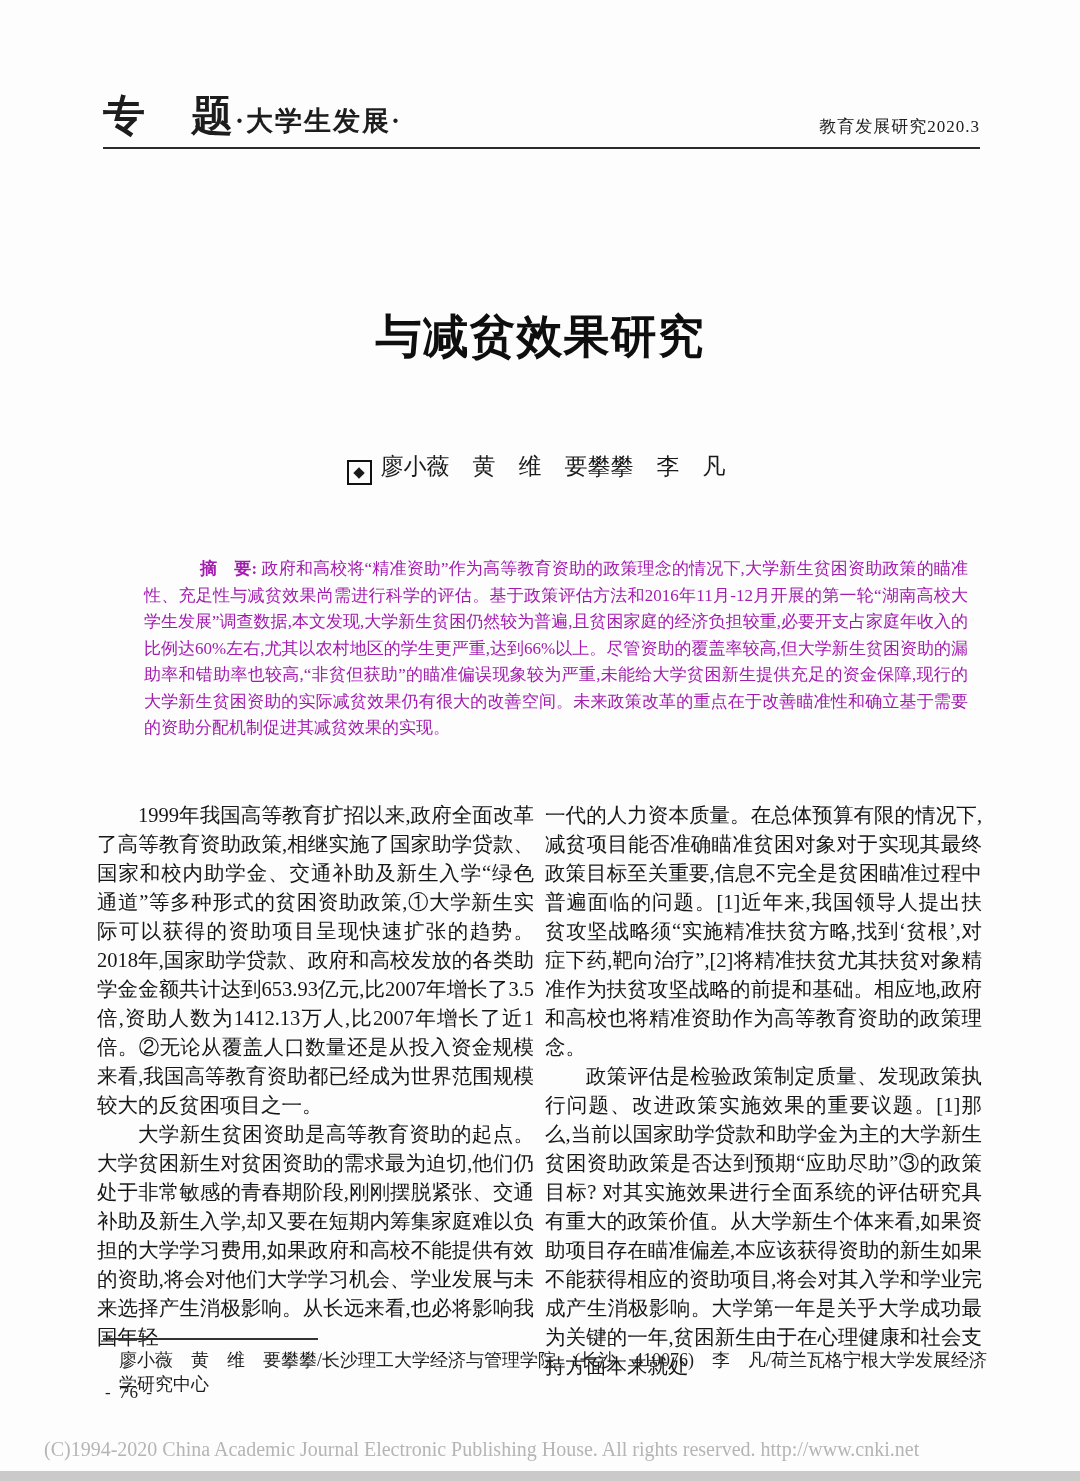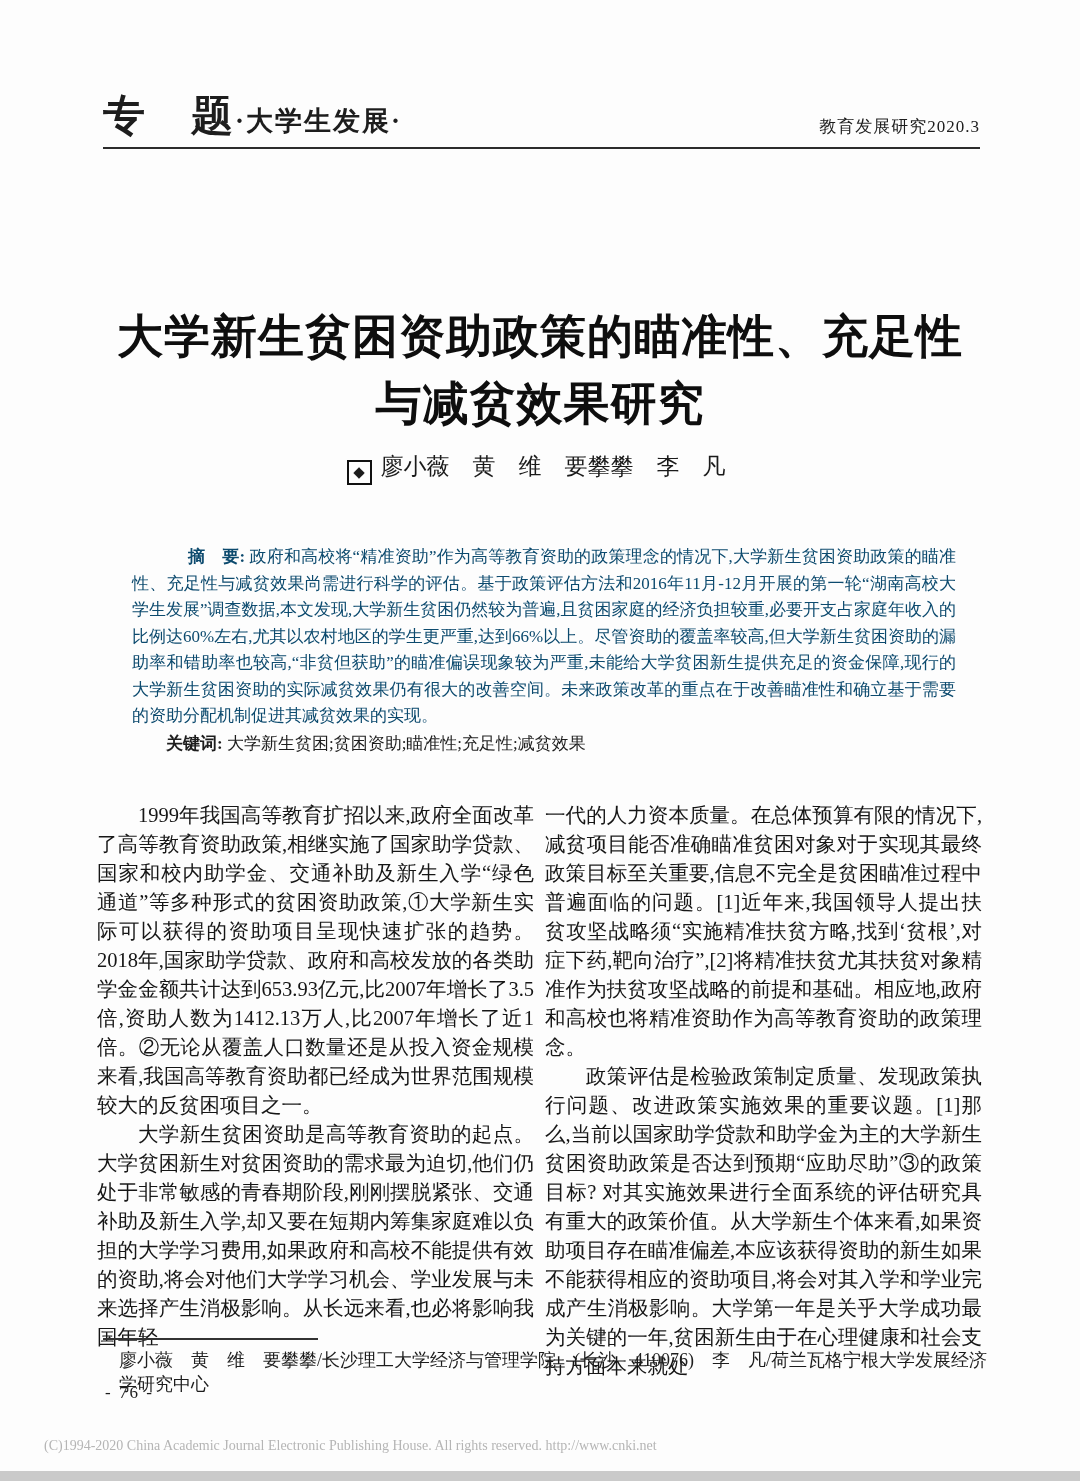--- a/index.html
+++ b/index.html
@@ -18,73 +18,68 @@
   .header-rule{position:absolute;top:147px;left:103px;width:877px;border-top:2px solid #2c2c2c;}
   
   .title{position:absolute;top:303px;left:0;width:1080px;text-align:center;
     font-family:"DejaVu Sans","Liberation Sans",sans-serif;font-weight:800;
     font-size:46px;line-height:67px;letter-spacing:1px;color:#0e0e0e;}
   .authors{position:absolute;top:451px;left:0;width:1072px;text-align:center;
     font-size:23px;color:#1a1a1a;}
   .author-marker{display:inline-block;width:21px;height:21px;line-height:20px;
     border:2px solid #111;text-align:center;font-size:15px;vertical-align:-3px;margin-right:3px;}
   
-  .abstract{position:absolute;top:540px;left:128px;width:824px;margin:4px;
-    font-size:17px;line-height:26.5px;text-align:justify;text-indent:56px;color:#0c4a6e;}
+  .abstract{position:absolute;top:540px;left:128px;width:824px;margin:16px;
+    font-size:17px;line-height:26.5px;text-align:justify;text-indent:56px;color:#a21caf;}
   .abstract b{font-weight:700;}
   .keywords{position:absolute;top:732px;left:166px;margin:0;font-size:17px;}
   .doi{position:absolute;top:761px;left:166px;margin:0;font-size:17px;letter-spacing:.3px;}
   
   .col{position:absolute;top:801px;width:437px;font-size:20.5px;line-height:29px;
     text-align:justify;color:#161616;}
   .col-left{left:97px;}
   .col-right{left:545px;}
   .col p{margin:0;}
   .indent{text-indent:2em;}
   
   .footnote-rule{position:absolute;top:1338px;left:103px;width:215px;border-top:2px solid #333;}
   .footnote{position:absolute;top:1348px;left:119px;width:877px;margin:0;font-size:18px;}
   .pagenum{position:absolute;top:1383px;left:105px;margin:0;font-size:17px;letter-spacing:2px;}
-  .copyright{position:absolute;top:1438px;left:44px;margin:0;font-size:14px;color:#b5b5b5;}
+  .copyright{position:absolute;top:1438px;left:44px;margin:0;font-size:20px;color:#b5b5b5;}
   .bottom-bar{position:absolute;top:1471px;left:0;width:1080px;height:10px;background:#cacaca;}
 </style>
 </head>
 <body>
 
 <div class="page">
 
   <div class="header">
     <div class="header-left">
       <span class="sec-a">专</span>
       <span class="sec-b">题</span>
       <span class="sec-rest">·大学生发展·</span>
     </div>
     <div class="header-right">教育发展研究2020.3</div>
   </div>
   <div class="header-rule"></div>
 
   <div class="title">
-    <div>大学新生贫困资助政策的瞄准性、充足性</div>
     <div>与减贫效果研究</div>
   </div>
 
   <div class="authors">
     <span class="author-marker">◆</span>
     <span>廖小薇　黄　维　要攀攀　李　凡</span>
   </div>
 
   <p class="abstract">
     <b>摘　要:</b>
     <span>政府和高校将“精准资助”作为高等教育资助的政策理念的情况下,大学新生贫困资助政策的瞄准性、充足性与减贫效果尚需进行科学的评估。基于政策评估方法和2016年11月-12月开展的第一轮“湖南高校大学生发展”调查数据,本文发现,大学新生贫困仍然较为普遍,且贫困家庭的经济负担较重,必要开支占家庭年收入的比例达60%左右,尤其以农村地区的学生更严重,达到66%以上。尽管资助的覆盖率较高,但大学新生贫困资助的漏助率和错助率也较高,“非贫但获助”的瞄准偏误现象较为严重,未能给大学贫困新生提供充足的资金保障,现行的大学新生贫困资助的实际减贫效果仍有很大的改善空间。未来政策改革的重点在于改善瞄准性和确立基于需要的资助分配机制促进其减贫效果的实现。</span>
   </p>
 
-  <p class="keywords">
-    <b>关键词:</b>
-    <span>大学新生贫困;贫困资助;瞄准性;充足性;减贫效果</span>
-  </p>
 
 
   <div class="col col-left">
     <p class="indent">1999年我国高等教育扩招以来,政府全面改革了高等教育资助政策,相继实施了国家助学贷款、国家和校内助学金、交通补助及新生入学“绿色通道”等多种形式的贫困资助政策,①大学新生实际可以获得的资助项目呈现快速扩张的趋势。2018年,国家助学贷款、政府和高校发放的各类助学金金额共计达到653.93亿元,比2007年增长了3.5倍,资助人数为1412.13万人,比2007年增长了近1倍。②无论从覆盖人口数量还是从投入资金规模来看,我国高等教育资助都已经成为世界范围规模较大的反贫困项目之一。</p>
     <p class="indent">大学新生贫困资助是高等教育资助的起点。大学贫困新生对贫困资助的需求最为迫切,他们仍处于非常敏感的青春期阶段,刚刚摆脱紧张、交通补助及新生入学,却又要在短期内筹集家庭难以负担的大学学习费用,如果政府和高校不能提供有效的资助,将会对他们大学学习机会、学业发展与未来选择产生消极影响。从长远来看,也必将影响我国年轻</p>
   </div>
 
   <div class="col col-right">
     <p>一代的人力资本质量。在总体预算有限的情况下,减贫项目能否准确瞄准贫困对象对于实现其最终政策目标至关重要,信息不完全是贫困瞄准过程中普遍面临的问题。[1]近年来,我国领导人提出扶贫攻坚战略须“实施精准扶贫方略,找到‘贫根’,对症下药,靶向治疗”,[2]将精准扶贫尤其扶贫对象精准作为扶贫攻坚战略的前提和基础。相应地,政府和高校也将精准资助作为高等教育资助的政策理念。</p>
     <p class="indent">政策评估是检验政策制定质量、发现政策执行问题、改进政策实施效果的重要议题。[1]那么,当前以国家助学贷款和助学金为主的大学新生贫困资助政策是否达到预期“应助尽助”③的政策目标? 对其实施效果进行全面系统的评估研究具有重大的政策价值。从大学新生个体来看,如果资助项目存在瞄准偏差,本应该获得资助的新生如果不能获得相应的资助项目,将会对其入学和学业完成产生消极影响。大学第一年是关乎大学成功最为关键的一年,贫困新生由于在心理健康和社会支持方面本来就处</p>

